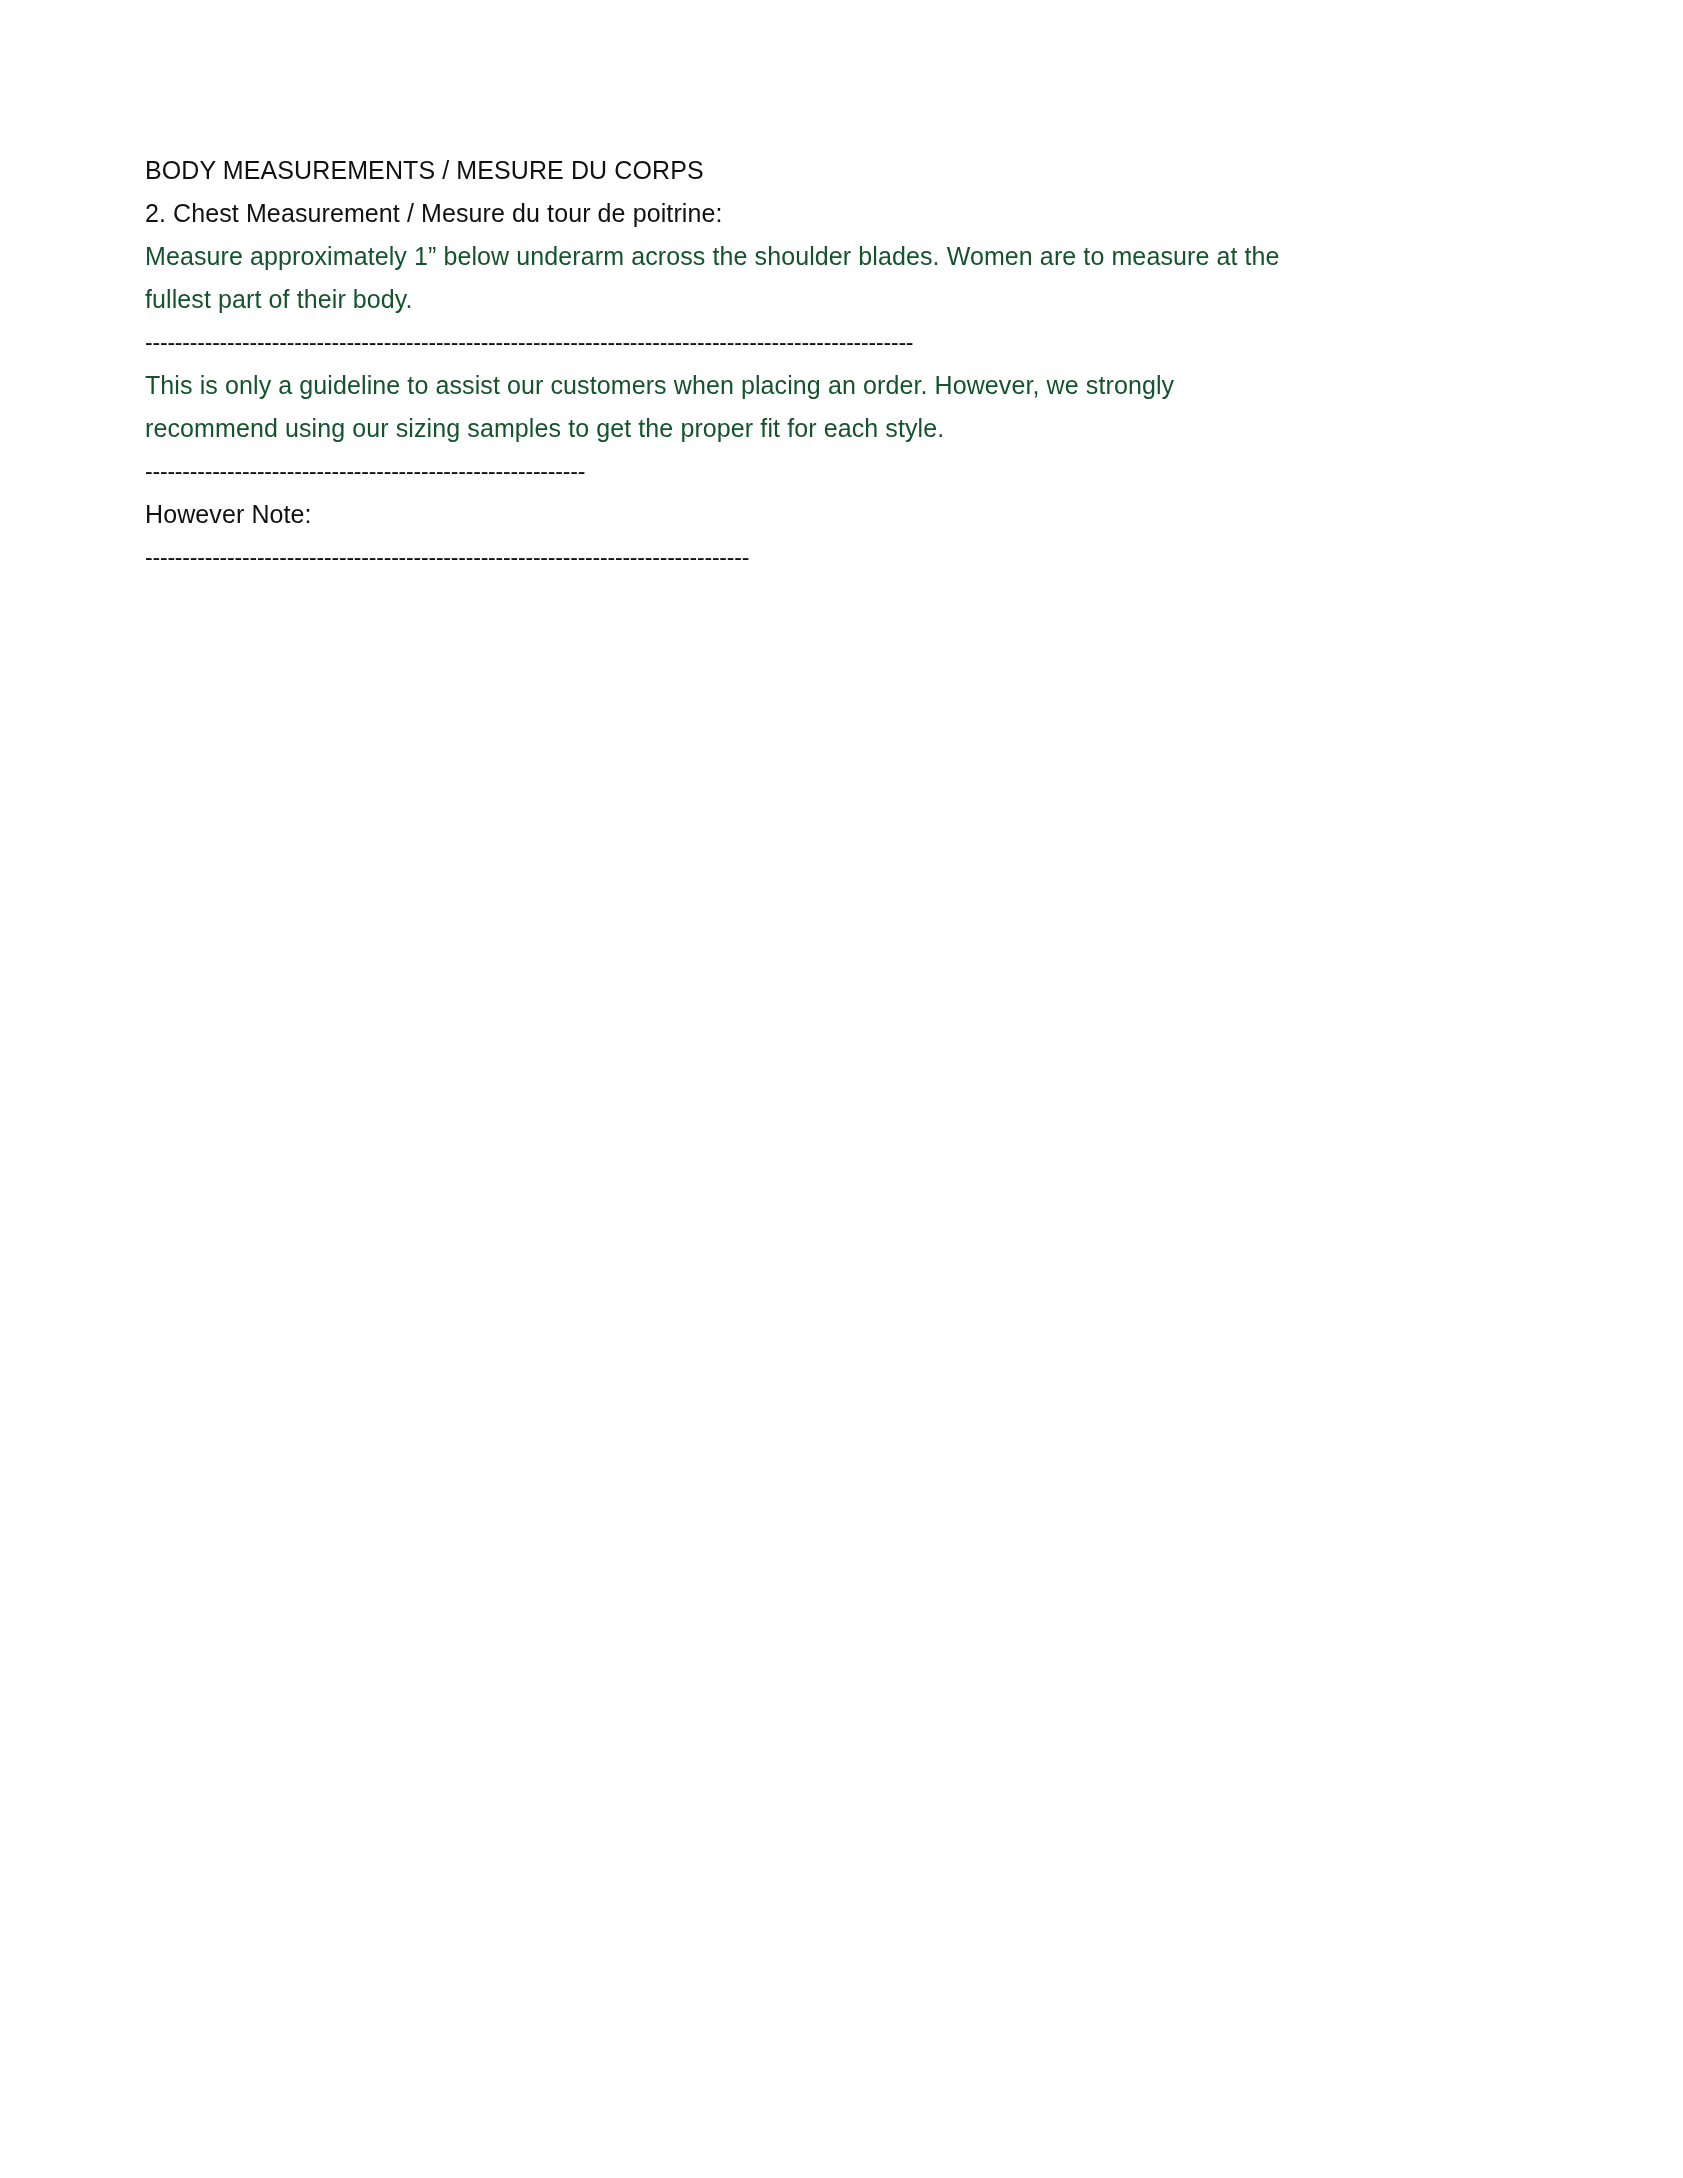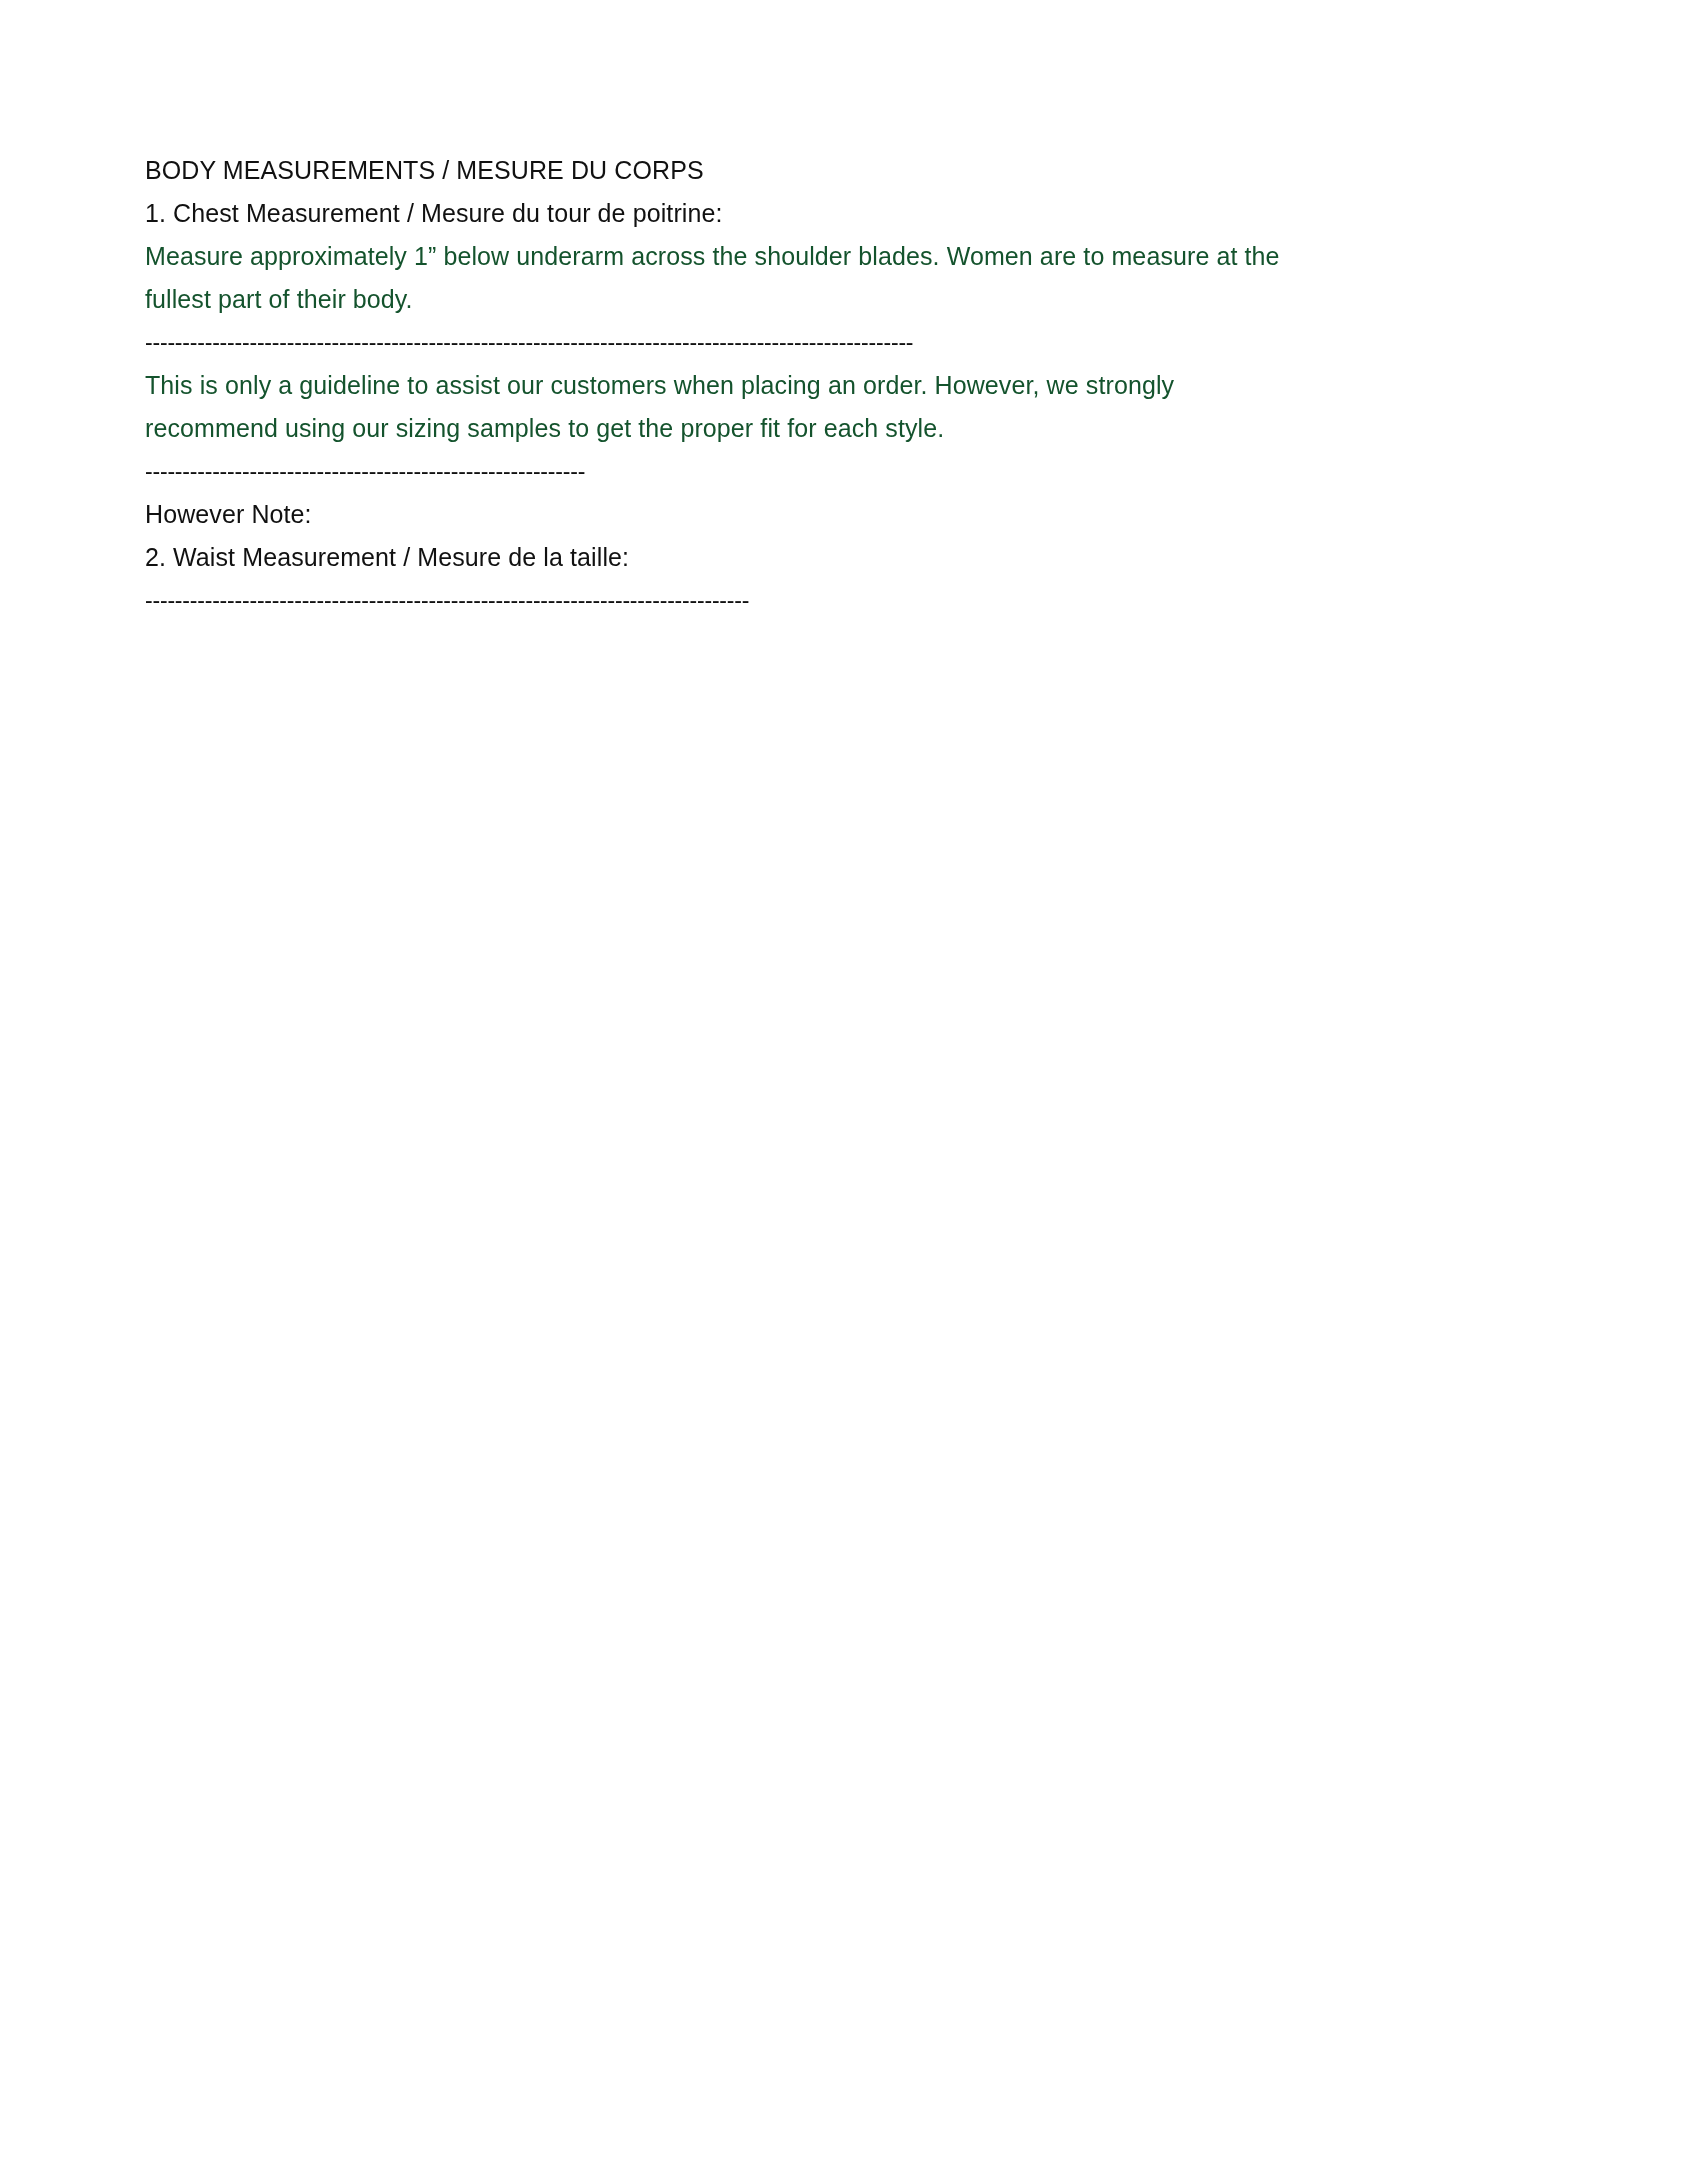--- a/index.html
+++ b/index.html
@@ -52,32 +52,31 @@
   }
 </style>
 </head>
 <body>
 
 <div class="page">
   <div class="content">
 
     <div class="doc-line">BODY MEASUREMENTS / MESURE DU CORPS</div>
 
-    <div class="doc-line">1. Chest Measurement / Mesure du tour de poitrine:</div>
+    <div class="doc-line">2. Chest Measurement / Mesure du tour de poitrine:</div>
 
     <div class="doc-para">Measure approximately 1” below underarm across the shoulder blades. Women are to measure at the fullest part of their body.</div>
 
     <div class="rule">-------------------------------------------------------------------------------------------------------</div>
 
     <div class="doc-para">This is only a guideline to assist our customers when placing an order. However, we strongly recommend using our sizing samples to get the proper fit for each style.</div>
 
     <div class="rule">-----------------------------------------------------------</div>
 
     <div class="doc-line">However Note:</div>
 
-    <div class="doc-line">2. Waist Measurement / Mesure de la taille:</div>
 
 
     <div class="rule">---------------------------------------------------------------------------------</div>
 
   </div>
 </div>
 
 
 </body></html>

